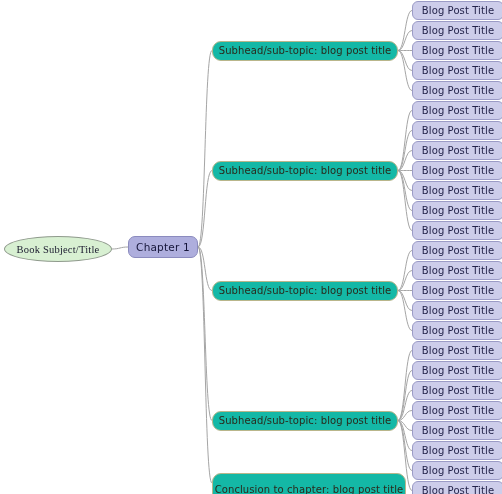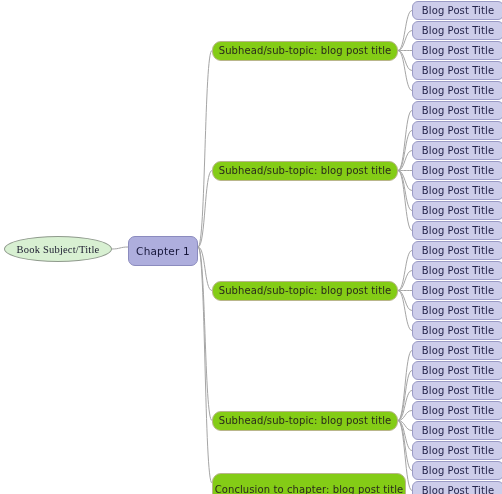--- a/index.html
+++ b/index.html
@@ -46,21 +46,21 @@
     border-radius: 7px;
     background: #aeaedd;
     border: 1px solid #8b8bbe;
     color: #16163a;
     font-size: 10.5px;
     letter-spacing: 0.2px;
   }
   
   .node-subhead {
     border-radius: 9px;
-    background: #84cc16;
+    background: #14b8a6;
     border: 1px solid #b9b68b;
     color: #2a2a1c;
     font-size: 10px;
     letter-spacing: 0.1px;
   }
   
   .node-blog {
     border-radius: 6px;
     background: #cdcdea;
     border: 1px solid #9b9bc6;
@@ -101,21 +101,21 @@
       <path d="M 398 420.5 C 405 420.5, 405 370.5, 412 370.5" fill="none" stroke="#a5a5a5" stroke-width="1"></path>
       <path d="M 398 420.5 C 405 420.5, 405 390.5, 412 390.5" fill="none" stroke="#a5a5a5" stroke-width="1"></path>
       <path d="M 398 420.5 C 405 420.5, 405 410.5, 412 410.5" fill="none" stroke="#a5a5a5" stroke-width="1"></path>
       <path d="M 398 420.5 C 405 420.5, 405 430.5, 412 430.5" fill="none" stroke="#a5a5a5" stroke-width="1"></path>
       <path d="M 398 420.5 C 405 420.5, 405 450.5, 412 450.5" fill="none" stroke="#a5a5a5" stroke-width="1"></path>
       <path d="M 398 420.5 C 405 420.5, 405 470.5, 412 470.5" fill="none" stroke="#a5a5a5" stroke-width="1"></path>
       <path d="M 398 420.5 C 405 420.5, 405 490.5, 412 490.5" fill="none" stroke="#a5a5a5" stroke-width="1"></path>
     </svg>
   <div id="nodes">
       <div class="node node-root" style="left: 4px; top: 236px; width: 108px; height: 26px; font-family: Liberation Serif, serif;">Book Subject/Title</div>
-      <div class="node node-chapter" style="left: 128px; top: 236px; width: 70px; height: 30px;">Chapter 1</div>
+      <div class="node node-chapter" style="left: 128px; top: 236px; width: 70px; height: 22px;">Chapter 1</div>
       <div class="node node-subhead" style="left: 212px; top: 40.5px; width: 186px; height: 20px;">Subhead/sub-topic: blog post title</div>
       <div class="node node-blog" style="left: 412px; top: 1px; width: 92px; height: 19px;">Blog Post Title</div>
       <div class="node node-blog" style="left: 412px; top: 21px; width: 92px; height: 19px;">Blog Post Title</div>
       <div class="node node-blog" style="left: 412px; top: 41px; width: 92px; height: 19px;">Blog Post Title</div>
       <div class="node node-blog" style="left: 412px; top: 61px; width: 92px; height: 19px;">Blog Post Title</div>
       <div class="node node-blog" style="left: 412px; top: 81px; width: 92px; height: 19px;">Blog Post Title</div>
       <div class="node node-subhead" style="left: 212px; top: 160.5px; width: 186px; height: 20px;">Subhead/sub-topic: blog post title</div>
       <div class="node node-blog" style="left: 412px; top: 101px; width: 92px; height: 19px;">Blog Post Title</div>
       <div class="node node-blog" style="left: 412px; top: 121px; width: 92px; height: 19px;">Blog Post Title</div>
       <div class="node node-blog" style="left: 412px; top: 141px; width: 92px; height: 19px;">Blog Post Title</div>

